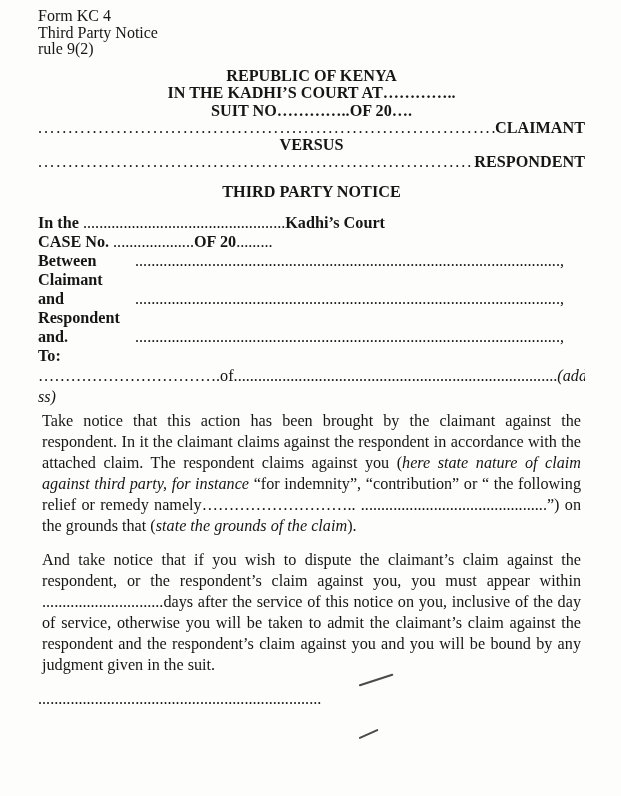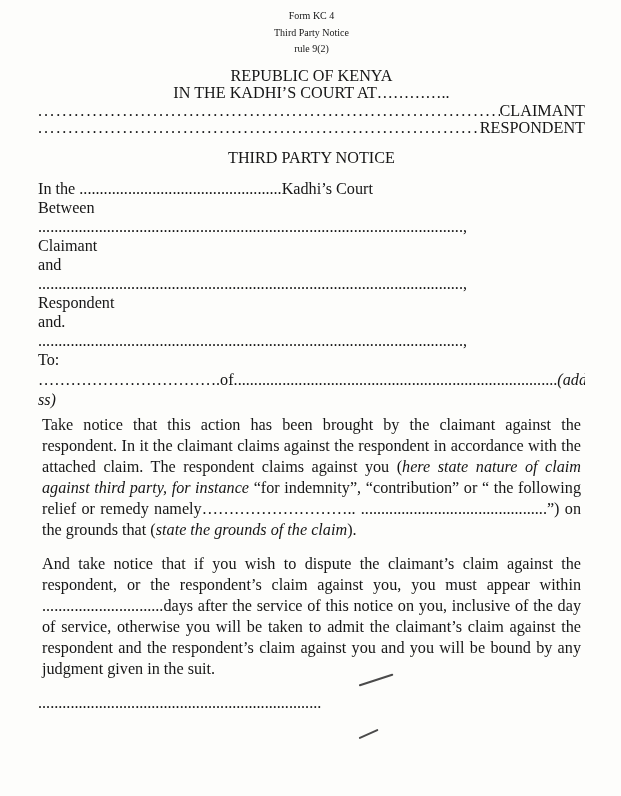--- a/index.html
+++ b/index.html
@@ -7,32 +7,32 @@
     position:relative;
     width:621px;height:796px;
     box-sizing:border-box;
     background:#fdfdfb;
     color:#161616;
     font-family:"Liberation Serif", serif;
     font-size:16.2px;
     padding:8px 36px 0 38px;
     overflow:hidden;
   }
-  .bold{font-weight:400;}
+  .bold{font-weight:700;}
   .italic{font-style:italic;}
   .center{text-align:center;}
-  .right-block{text-align:center;font-size:10px;line-height:16.5px;}
+  .right-block{text-align:left;font-size:16px;line-height:16.5px;}
   .hdr{line-height:17.5px;margin-top:10px;}
   .leader-row{display:flex;align-items:baseline;white-space:nowrap;overflow:hidden;line-height:17px;}
   .leader-row .fill{flex:1;overflow:hidden;letter-spacing:2px;}
   .versus-line{line-height:17px;}
   .doc-title{margin-top:12px;line-height:18px;}
   .court{margin-top:13px;line-height:19px;}
   .court .line{white-space:nowrap;overflow:hidden;}
-  .court .row{display:flex;white-space:nowrap;overflow:hidden;flex-direction:column;}
+  .court .row{display:flex;white-space:nowrap;overflow:hidden;}
   .court .row .lbl{min-width:97px;}
   .court .line .lbl{margin-right:4px;}
   .just{text-align:justify;line-height:21px;margin:4px;}
   .issued{line-height:20.5px;margin:0;}
   .to-line{line-height:19px;}
   .addr{white-space:nowrap;overflow:hidden;line-height:20.5px;}
   .addr2{line-height:20.5px;font-family:Liberation Serif, serif;}
   .p2{margin-top:13px;}
   .dated{margin-top:19px;white-space:nowrap;overflow:hidden;line-height:21px;}
   .sig-dots{margin-top:14px;line-height:18px;white-space:nowrap;overflow:hidden;}
@@ -47,38 +47,43 @@
 
   <div class="right-block">
     <div>Form KC 4</div>
     <div>Third Party Notice</div>
     <div>rule 9(2)</div>
   </div>
 
   <div class="center bold hdr">
     <div>REPUBLIC OF KENYA</div>
     <div>IN THE KADHI’S COURT AT…………..</div>
+    <div>SUIT NO…………..OF 20….</div>
   </div>
 
   <div class="leader-row">
     <span class="fill">......................................................................................................................................................</span>
     <span class="bold">CLAIMANT</span>
   </div>
 
+  <div class="center bold versus-line">VERSUS</div>
 
   <div class="leader-row">
     <span class="fill">......................................................................................................................................................</span>
     <span class="bold">RESPONDENT</span>
   </div>
 
   <div class="center bold doc-title">THIRD PARTY NOTICE</div>
 
   <div class="court">
     <div class="line">
       <span class="bold lbl">In the</span><span>..................................................</span><span class="bold">Kadhi’s Court</span>
+    </div>
+    <div class="line">
+      <span class="bold lbl">CASE No.</span><span>....................</span><span class="bold">OF 20</span><span>.........</span>
     </div>
     <div class="row">
       <span class="bold lbl">Between</span>
         <span>.........................................................................................................,</span>
     </div>
     <div class="bold">Claimant</div>
     <div class="row">
       <span class="bold lbl">and</span>
         <span>.........................................................................................................,</span>
     </div>

